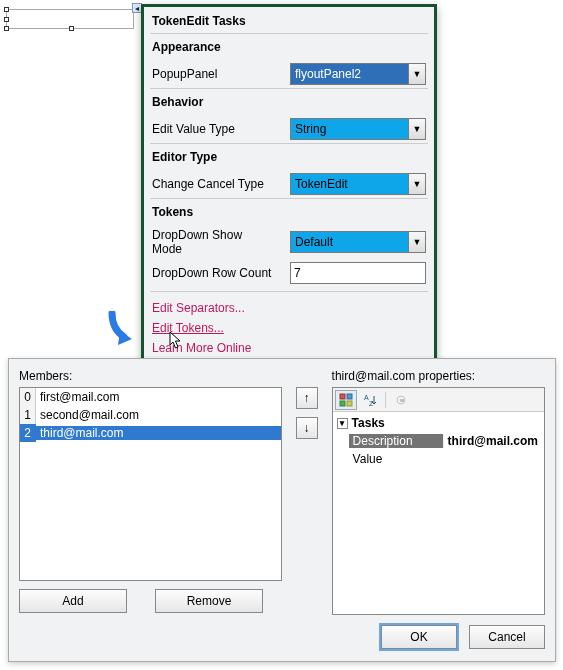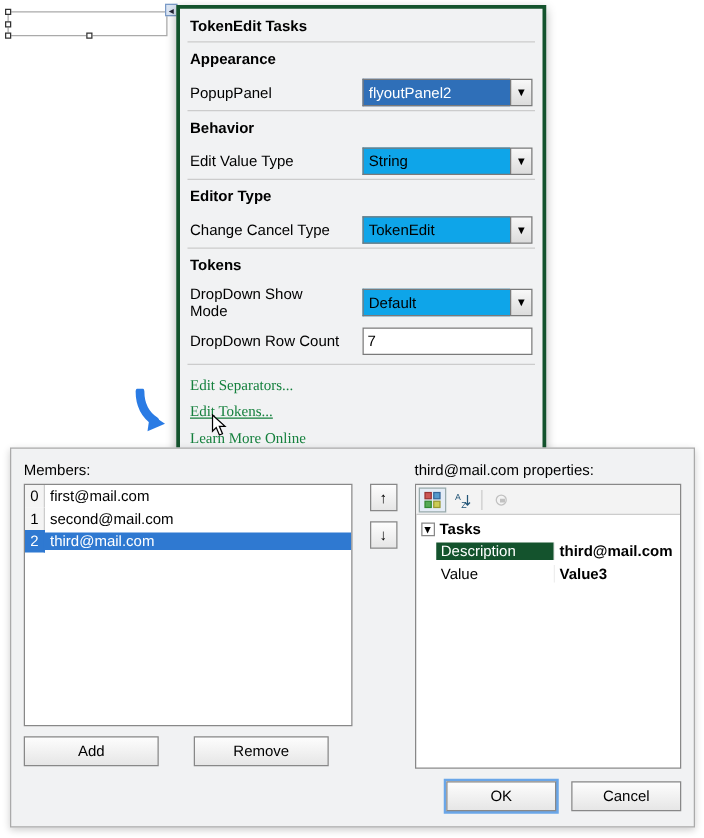--- a/index.html
+++ b/index.html
@@ -111,24 +111,23 @@
     display:flex;align-items:center;justify-content:center;
   }
   .combo-wrap .combo-btn span { font-size:9px; }
   .tasks-popup .linkblock {
     border-top: 1px solid #ccc;
     padding-top: 6px;
     margin-top: 4px;
   }
   .tasks-popup a.tlink {
     display: block;
-    color: #15803d;
+    color: #be185d;
     text-decoration: none;
     padding: 3px 2px;
-    font-family: Liberation Serif, serif;
   }
   .tasks-popup a.tlink.underlined { text-decoration: underline; }
   
   .cursor {
     position:absolute;
     left: 169px;
     top: 331px;
     width: 14px; height:20px;
     pointer-events:none;
   }
@@ -234,28 +233,28 @@
   }
   .propgrid .prop {
     display:flex;
     align-items:center;
     height: 18px;
     margin-left: 14px;
     font-size:12px;
   }
   .propgrid .prop .pname { width: 94px; padding:0 4px;}
   .propgrid .prop .pval { flex:1; font-weight:bold; padding:0 4px; border-left:1px solid #eee;}
-  .propgrid .prop.selected .pname { background:#14532d; color:#fff;}
+  .propgrid .prop.selected .pname { background:#737373; color:#fff;}
   .dialog .footer {
     display:flex;
     justify-content:flex-end;
     gap: 12px;
     margin-top: 10px;
   }
-  .footer .btn { width: 88px;}
+  .footer .btn { width: 76px;}
   .footer .btn.primary { box-shadow: 0 0 0 2px #6aa6e8; }
 </style>
 </head>
 <body>
 
 <div class="tokenedit-control">
   <div class="handle h-tl"></div>
   <div class="handle h-ml"></div>
   <div class="handle h-bl"></div>
   <div class="handle h-bm"></div>
@@ -405,21 +404,20 @@
           <div class="cat">
             <div class="toggle">▾</div>
             <span>Tasks</span>
           </div>
           <div class="prop selected">
             <div class="pname">Description</div>
             <div class="pval">third@mail.com</div>
           </div>
           <div class="prop">
             <div class="pname">Value</div>
-            <div class="pval">Value3</div>
           </div>
         </div>
       </div>
     </div>
   </div>
 
   <div class="footer">
     <button class="btn primary">OK</button>
     <button class="btn">Cancel</button>
   </div>

